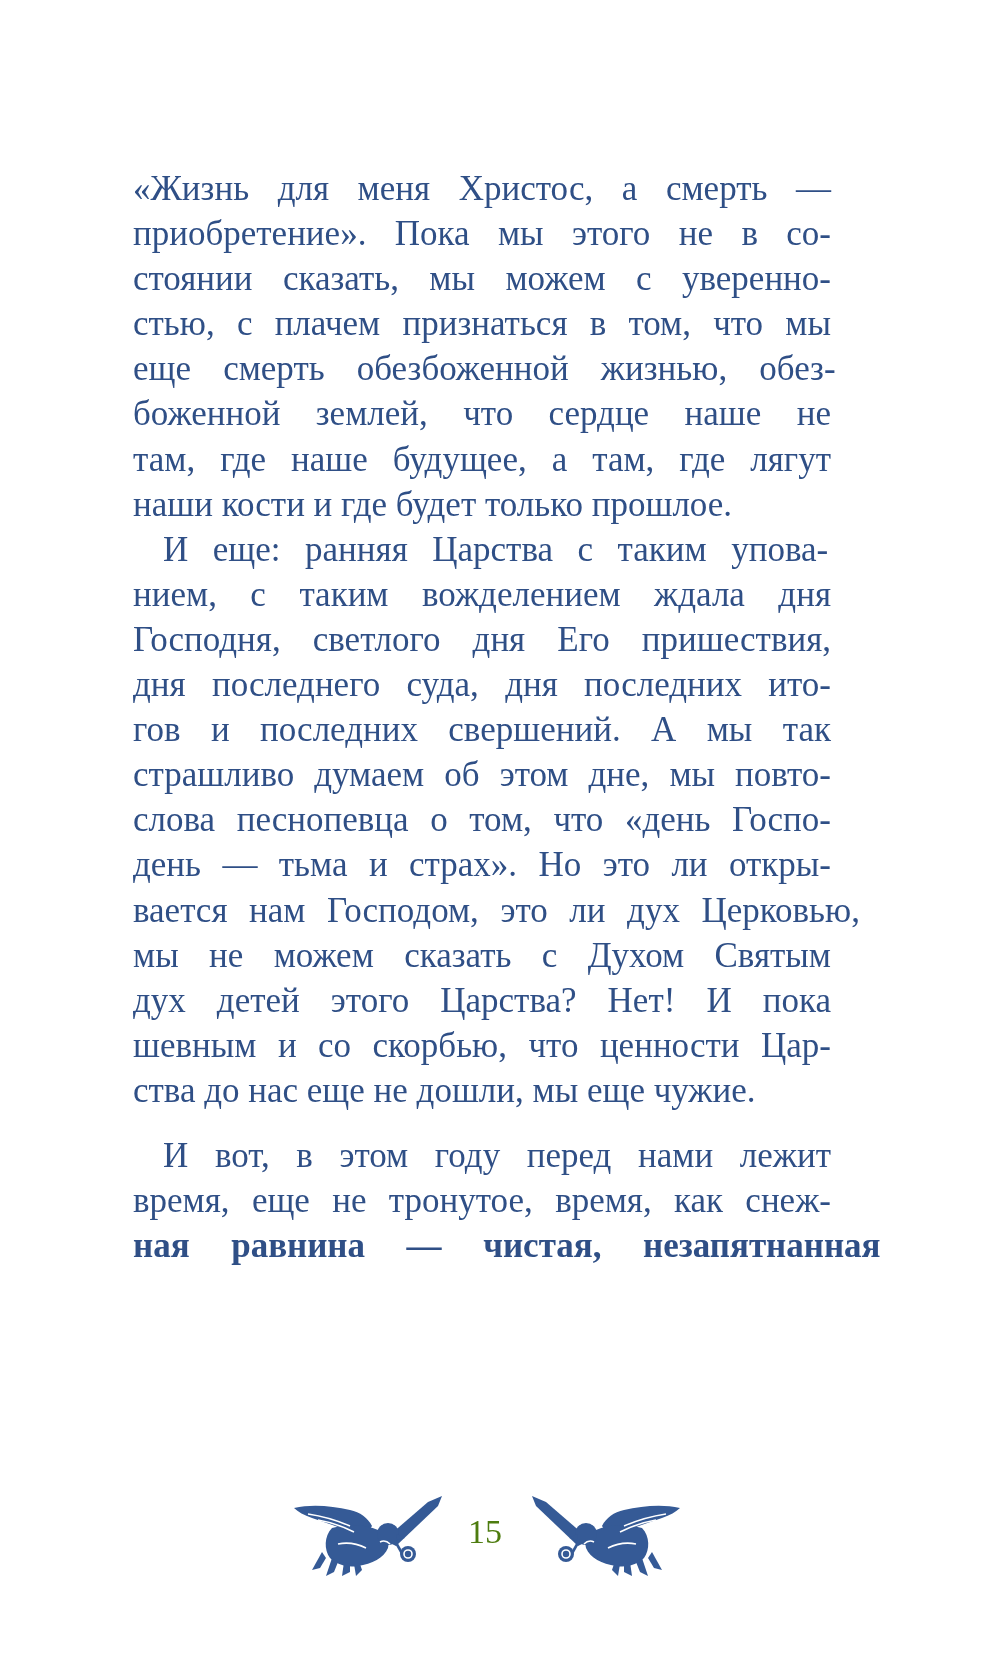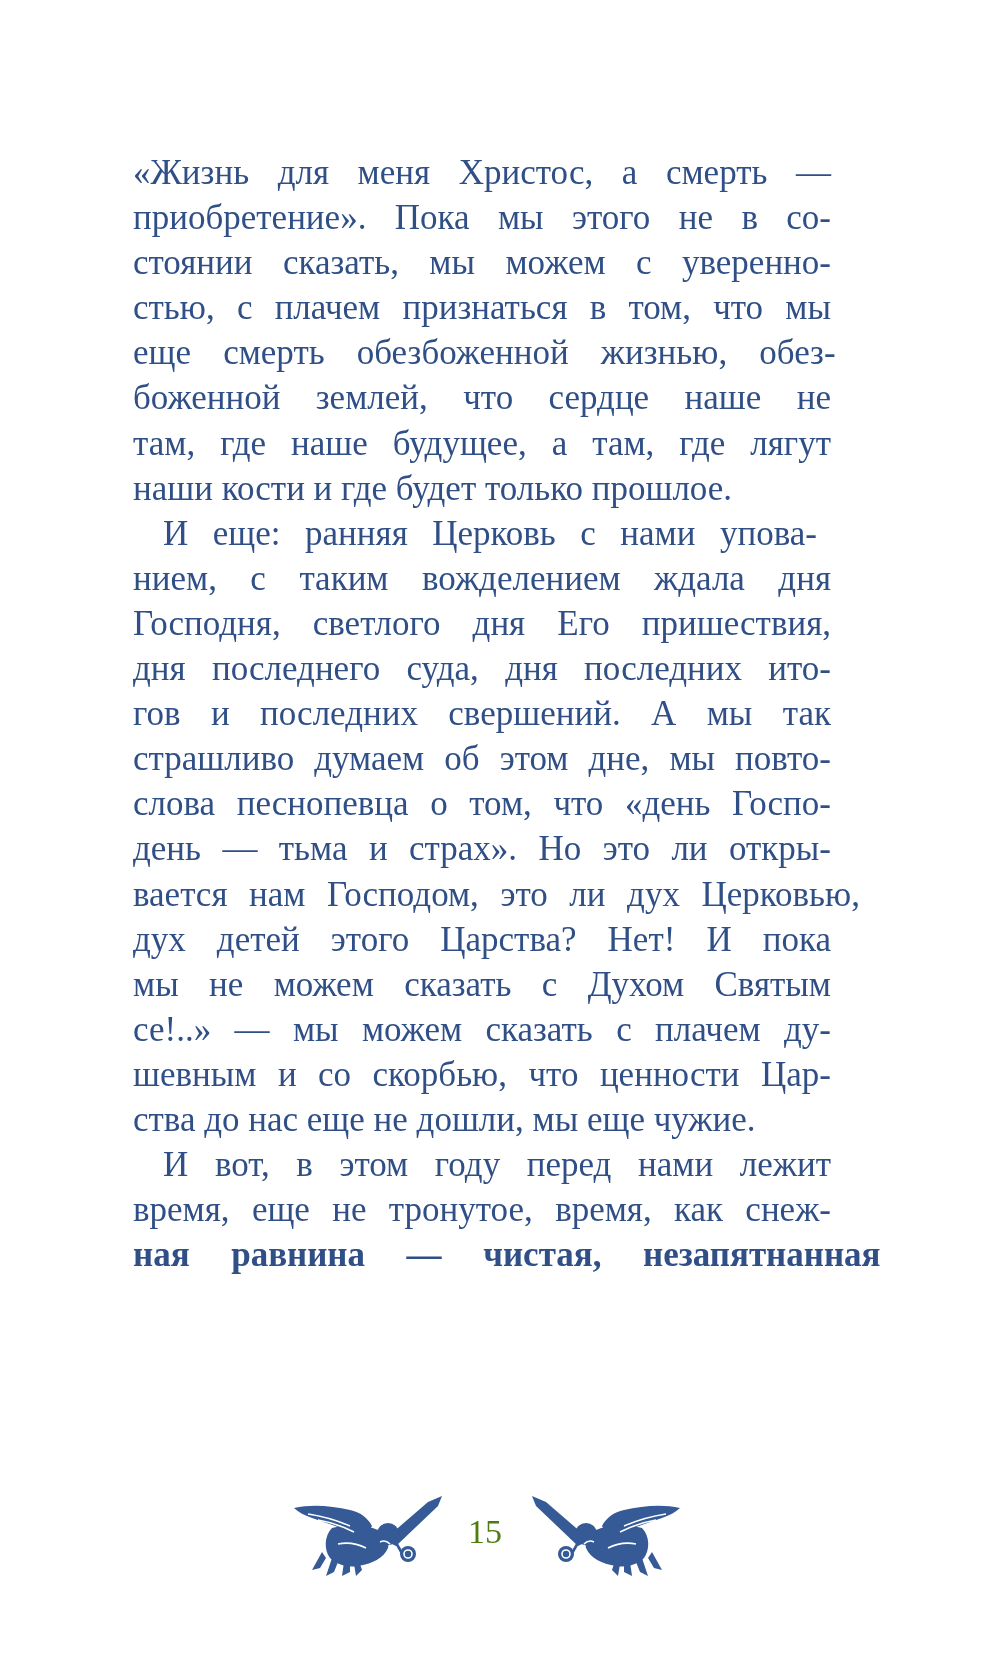--- a/index.html
+++ b/index.html
@@ -16,21 +16,21 @@
   .page {
     position: absolute;
     left: 0; top: 0;
     width: 1000px;
     height: 1666px;
     background: #ffffff;
   }
   .text-block {
     position: absolute;
     left: 133px;
-    top: 150px;
+    top: 166px;
     width: 698px;
     font-family: "Liberation Serif", "DejaVu Serif", serif;
     font-size: 35px;
     line-height: 45.1px;
     color: #2f4f86;
   }
   .line {
     display: block;
     height: 45.1px;
     white-space: nowrap;
@@ -78,35 +78,34 @@
 
   <div class="text-block" id="text-block">
     <span class="line" style="word-spacing: 19.8203px; text-align-last: left;">«Жизнь для меня Христос, а смерть —</span>
     <span class="line" style="word-spacing: 19.6406px; text-align-last: left;">приобретение». Пока мы этого не в со-</span>
     <span class="line" style="word-spacing: 21.6719px; text-align-last: left;">стоянии сказать, мы можем с уверенно-</span>
     <span class="line" style="word-spacing: 13.4531px; text-align-last: left;">стью, с плачем признаться в том, что мы</span>
     <span class="line" style="word-spacing: 23.3555px; text-align-last: left;">еще смерть обезбоженной жизнью, обез-</span>
     <span class="line" style="word-spacing: 26.6625px; text-align-last: left;">боженной землей, что сердце наше не</span>
     <span class="line" style="word-spacing: 16.2388px; text-align-last: left;">там, где наше будущее, а там, где лягут</span>
     <span class="line last">наши кости и где будет только прошлое.</span>
-    <span class="line indent" style="word-spacing: 15.7656px; text-align-last: left;">И еще: ранняя Церковь с нами упова-</span>
+    <span class="line indent" style="word-spacing: 15.7656px; text-align-last: left;">И еще: ранняя Царства с таким упова-</span>
     <span class="line" style="word-spacing: 24.725px; text-align-last: left;">нием, с таким вожделением ждала дня</span>
     <span class="line" style="word-spacing: 23.3242px; text-align-last: left;">Господня, светлого дня Его пришествия,</span>
     <span class="line" style="word-spacing: 17.5219px; text-align-last: left;">дня последнего суда, дня последних ито-</span>
     <span class="line" style="word-spacing: 21.6328px; text-align-last: left;">гов и последних свершений. А мы так</span>
     <span class="line" style="word-spacing: 11.2969px; text-align-last: left;">страшливо думаем об этом дне, мы повто-</span>
     <span class="line" style="word-spacing: 12.8255px; text-align-last: left;">слова песнопевца о том, что «день Госпо-</span>
     <span class="line" style="word-spacing: 12.6426px; text-align-last: left;">день — тьма и страх». Но это ли откры-</span>
     <span class="line" style="word-spacing: 12.8177px; text-align-last: left;">вается нам Господом, это ли дух Церковью,</span>
+    <span class="line" style="word-spacing: 21.599px; text-align-last: left;">мы не можем сказать с Духом Святым</span>
     <span class="line" style="word-spacing: 22.3151px; text-align-last: left;">дух детей этого Царства? Нет! И пока</span>
-    <span class="line" style="word-spacing: 21.599px; text-align-last: left;">мы не можем сказать с Духом Святым</span>
-    <span class="line" style="word-spacing: 14.625px; text-align-last: left;">се!..» — мы можем сказать с плачем ду-</span>
     <span class="line" style="word-spacing: 12.7214px; text-align-last: left;">шевным и со скорбью, что ценности Цар-</span>
     <span class="line last">ства до нас еще не дошли, мы еще чужие.</span>
-    <span class="line indent" style="word-spacing: 17.8683px; text-align-last: left;">И вот, в этом году перед нами лежит</span>
+    <span class="line indent" style="word-spacing: 17.8683px; text-align-last: left; margin-top: 20px;">И вот, в этом году перед нами лежит</span>
     <span class="line" style="word-spacing: 13.5729px; text-align-last: left;">время, еще не тронутое, время, как снеж-</span>
     <span class="line" style="word-spacing: 32.8242px; text-align-last: left; font-weight: bold;">ная равнина — чистая, незапятнанная</span>
   </div>
 
   <div class="footer">
     <svg class="dove dove-left" viewBox="0 0 160 82" xmlns="http://www.w3.org/2000/svg">
       <g fill="#355a96">
 
         <path d="M92 46 L136 8 L150 2 L146 12 L104 52 Z"></path>
 

